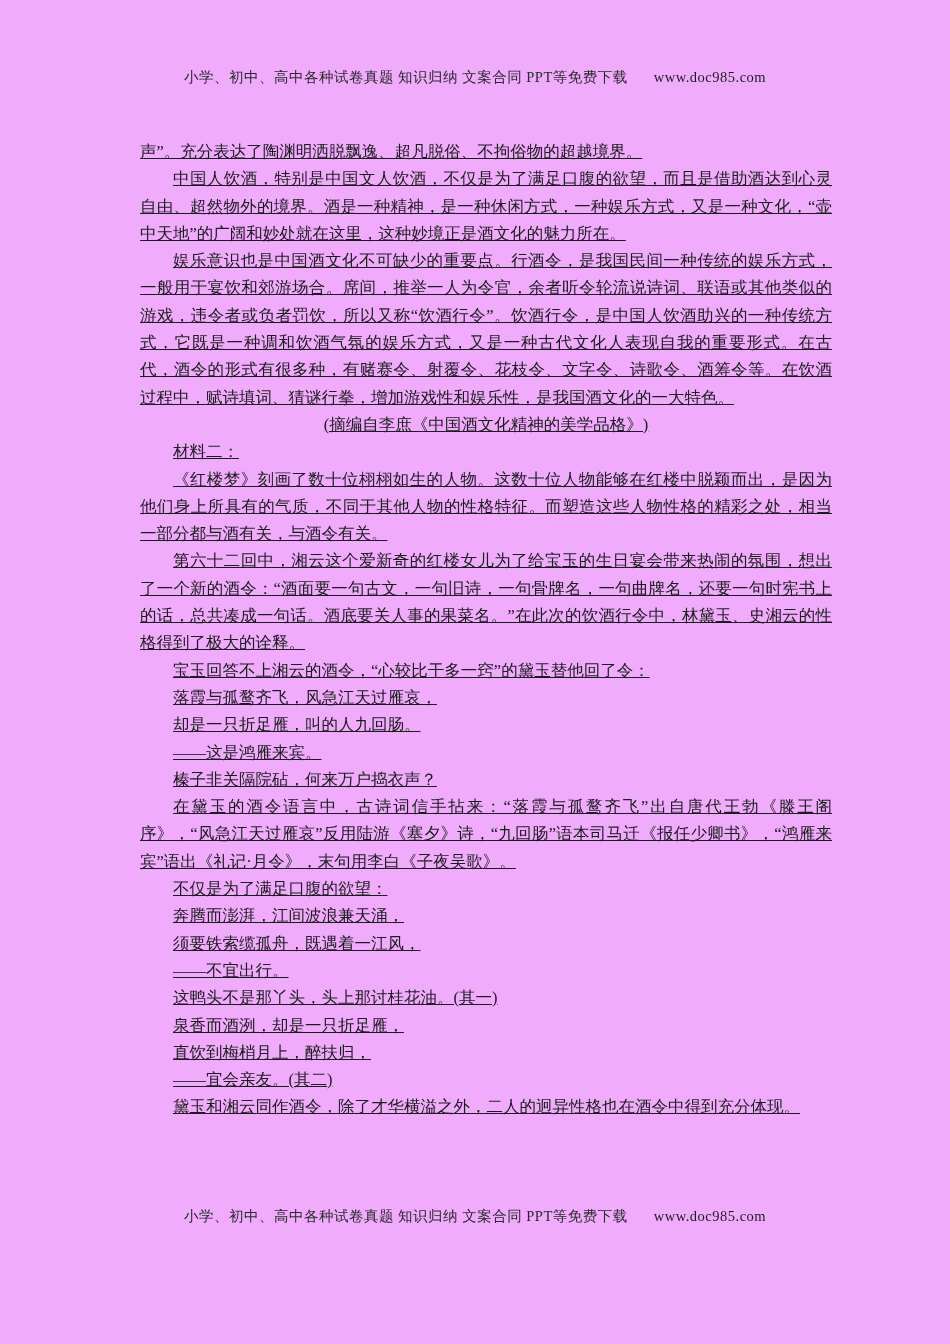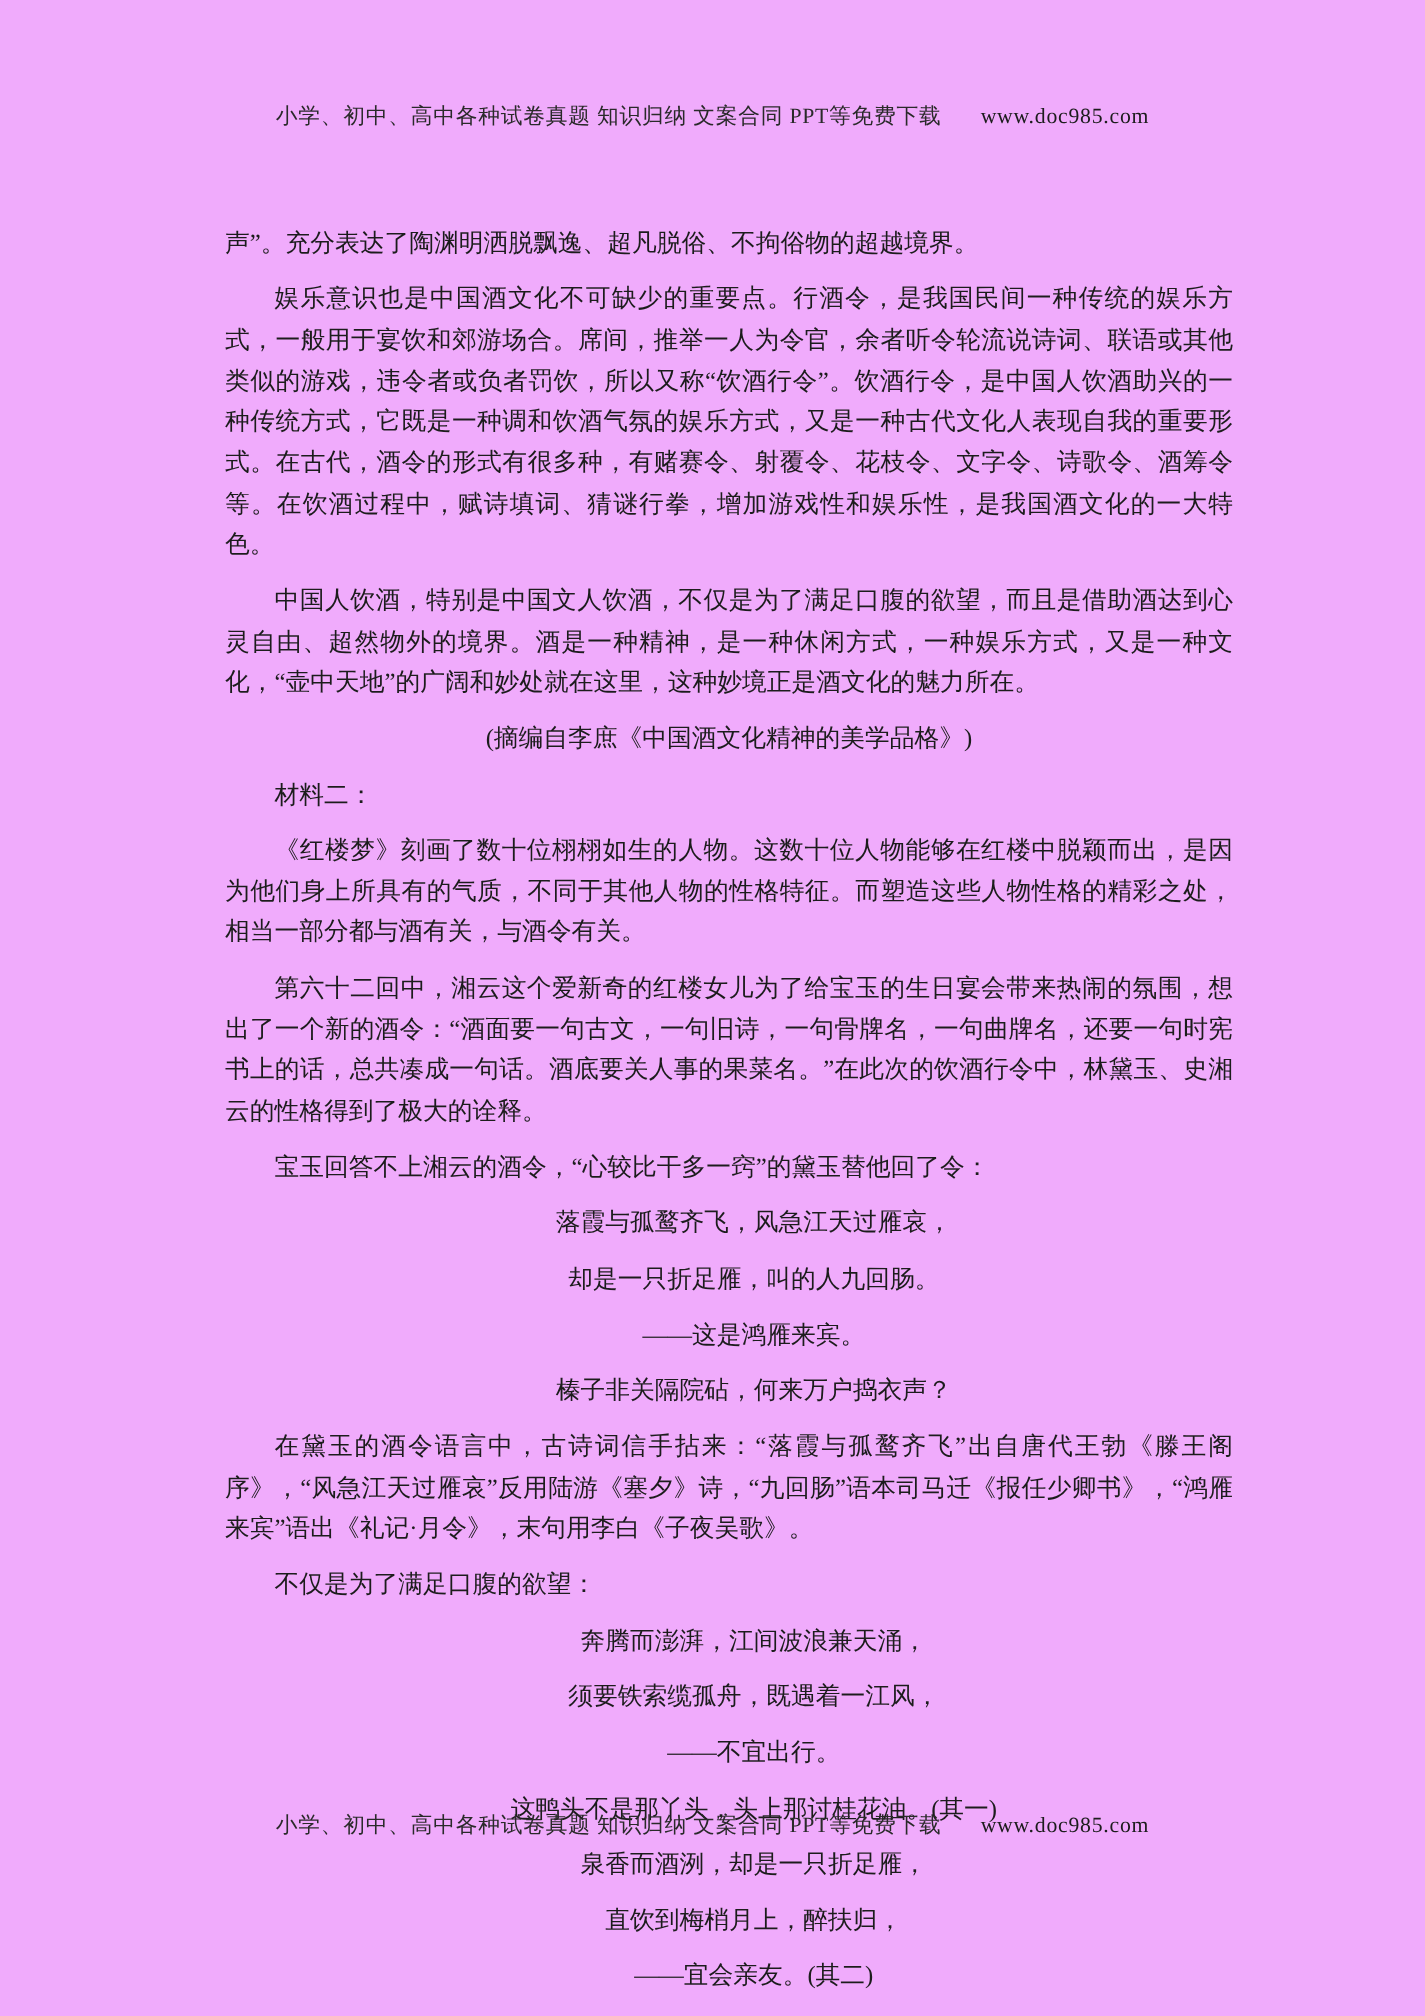--- a/index.html
+++ b/index.html
@@ -37,46 +37,47 @@
   }
   .content {
     position: absolute;
     top: 138px;
     left: 140px;
     width: 692px;
     font-size: 16.5px;
     line-height: 27.3px;
   }
   .para {
-    margin: 10px;
+    margin: 0;
     text-align: justify;
     text-justify: inter-ideograph;
+    text-decoration: underline;
   }
   .para.indent { text-indent: 2em; }
   .para.right {
     text-align: center;
     text-indent: 0;
   }
   .para.line {
-    text-align: center;
+    text-align: left;
   }
 </style>
 </head>
 <body>
 
 <div class="page">
 
   <div class="page-header">
     <span>小学、初中、高中各种试卷真题 知识归纳 文案合同 PPT等免费下载</span><a href="#" class="site-url">www.doc985.com</a>
   </div>
 
   <div class="content">
     <p class="para">声”。充分表达了陶渊明洒脱飘逸、超凡脱俗、不拘俗物的超越境界。</p>
+    <p class="para indent">中国人饮酒，特别是中国文人饮酒，不仅是为了满足口腹的欲望，而且是借助酒达到心灵自由、超然物外的境界。酒是一种精神，是一种休闲方式，一种娱乐方式，又是一种文化，“壶中天地”的广阔和妙处就在这里，这种妙境正是酒文化的魅力所在。</p>
     <p class="para indent">娱乐意识也是中国酒文化不可缺少的重要点。行酒令，是我国民间一种传统的娱乐方式，一般用于宴饮和郊游场合。席间，推举一人为令官，余者听令轮流说诗词、联语或其他类似的游戏，违令者或负者罚饮，所以又称“饮酒行令”。饮酒行令，是中国人饮酒助兴的一种传统方式，它既是一种调和饮酒气氛的娱乐方式，又是一种古代文化人表现自我的重要形式。在古代，酒令的形式有很多种，有赌赛令、射覆令、花枝令、文字令、诗歌令、酒筹令等。在饮酒过程中，赋诗填词、猜谜行拳，增加游戏性和娱乐性，是我国酒文化的一大特色。</p>
-    <p class="para indent">中国人饮酒，特别是中国文人饮酒，不仅是为了满足口腹的欲望，而且是借助酒达到心灵自由、超然物外的境界。酒是一种精神，是一种休闲方式，一种娱乐方式，又是一种文化，“壶中天地”的广阔和妙处就在这里，这种妙境正是酒文化的魅力所在。</p>
     <p class="para right">(摘编自李庶《中国酒文化精神的美学品格》)</p>
     <p class="para indent">材料二：</p>
     <p class="para indent">《红楼梦》刻画了数十位栩栩如生的人物。这数十位人物能够在红楼中脱颖而出，是因为他们身上所具有的气质，不同于其他人物的性格特征。而塑造这些人物性格的精彩之处，相当一部分都与酒有关，与酒令有关。</p>
     <p class="para indent">第六十二回中，湘云这个爱新奇的红楼女儿为了给宝玉的生日宴会带来热闹的氛围，想出了一个新的酒令：“酒面要一句古文，一句旧诗，一句骨牌名，一句曲牌名，还要一句时宪书上的话，总共凑成一句话。酒底要关人事的果菜名。”在此次的饮酒行令中，林黛玉、史湘云的性格得到了极大的诠释。</p>
     <p class="para indent">宝玉回答不上湘云的酒令，“心较比干多一窍”的黛玉替他回了令：</p>
     <p class="para indent line">落霞与孤鹜齐飞，风急江天过雁哀，</p>
     <p class="para indent line">却是一只折足雁，叫的人九回肠。</p>
     <p class="para indent line">——这是鸿雁来宾。</p>
     <p class="para indent line">榛子非关隔院砧，何来万户捣衣声？</p>
     <p class="para indent">在黛玉的酒令语言中，古诗词信手拈来：“落霞与孤鹜齐飞”出自唐代王勃《滕王阁序》，“风急江天过雁哀”反用陆游《塞夕》诗，“九回肠”语本司马迁《报任少卿书》，“鸿雁来宾”语出《礼记·月令》，末句用李白《子夜吴歌》。</p>

